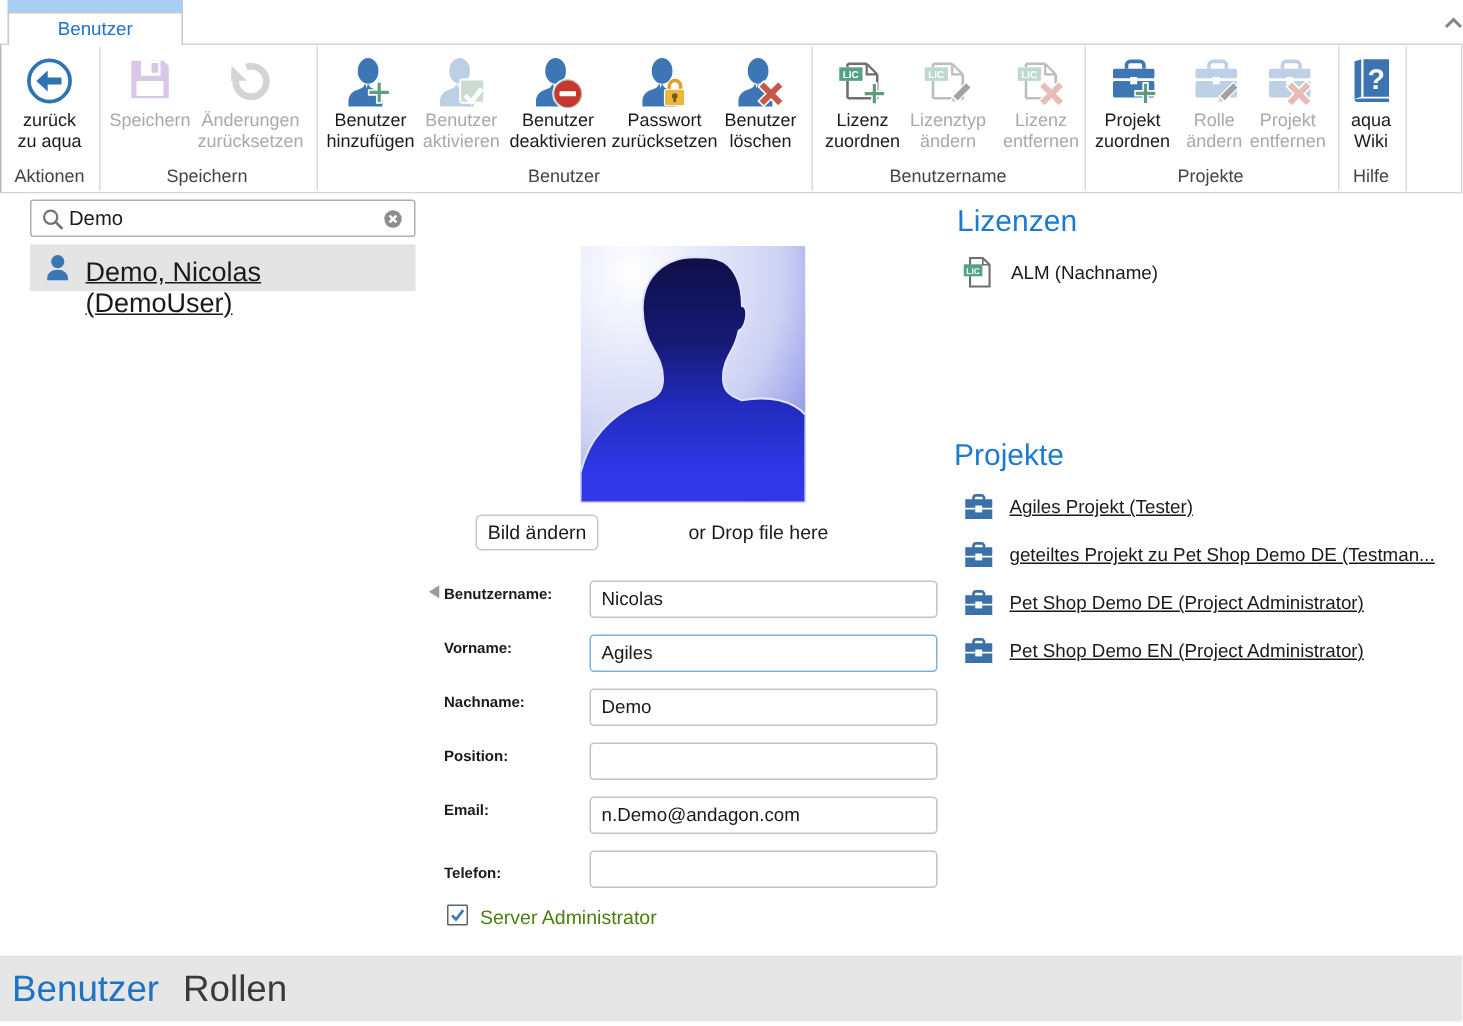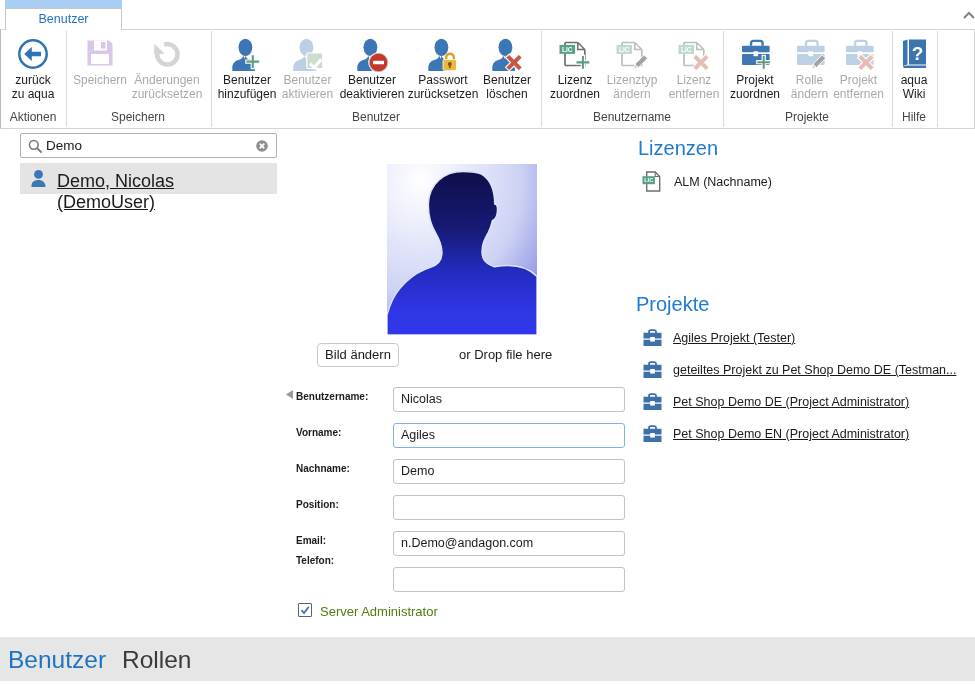--- a/index.html
+++ b/index.html
@@ -294,21 +294,21 @@
   <div class="flabel" style="top:262px">Benutzername:</div>
   <div class="field" style="top:257.5px">Nicolas</div>
   <div class="flabel" style="top:298px">Vorname:</div>
   <div class="field" style="top:293.5px;border-color:#7eb2e4">Agiles</div>
   <div class="flabel" style="top:334px">Nachname:</div>
   <div class="field" style="top:329.5px">Demo</div>
   <div class="flabel" style="top:370px">Position:</div>
   <div class="field" style="top:365.5px"></div>
   <div class="flabel" style="top:406px">Email:</div>
   <div class="field" style="top:401.5px">n.Demo@andagon.com</div>
-  <div class="flabel" style="top:426px">Telefon:</div>
+  <div class="flabel" style="top:448px">Telefon:</div>
   <div class="field" style="top:437.5px"></div>
   <div style="position:absolute;left:298px;top:474px;width:14px;height:14px;border:1.5px solid #5a646e;border-radius:1px;box-sizing:border-box;background:#fff">
     <svg width="12" height="12" viewBox="0 0 12 12" style="position:absolute;left:0px;top:0px">
         <path d="M2.4,6.2 L5,9 L9.8,2.8" fill="none" stroke="#3b76b5" stroke-width="1.8"></path>
       </svg>
   </div>
   <div style="position:absolute;left:320px;top:475px;font-size:13px;color:#4d7c0f">Server Administrator</div>
   <div class="h1" style="left:638px;top:8px">Lizenzen</div>
   <div class="ritem" style="left:642px;top:42px">
     <svg width="19" height="21" viewBox="0 0 19 21">

